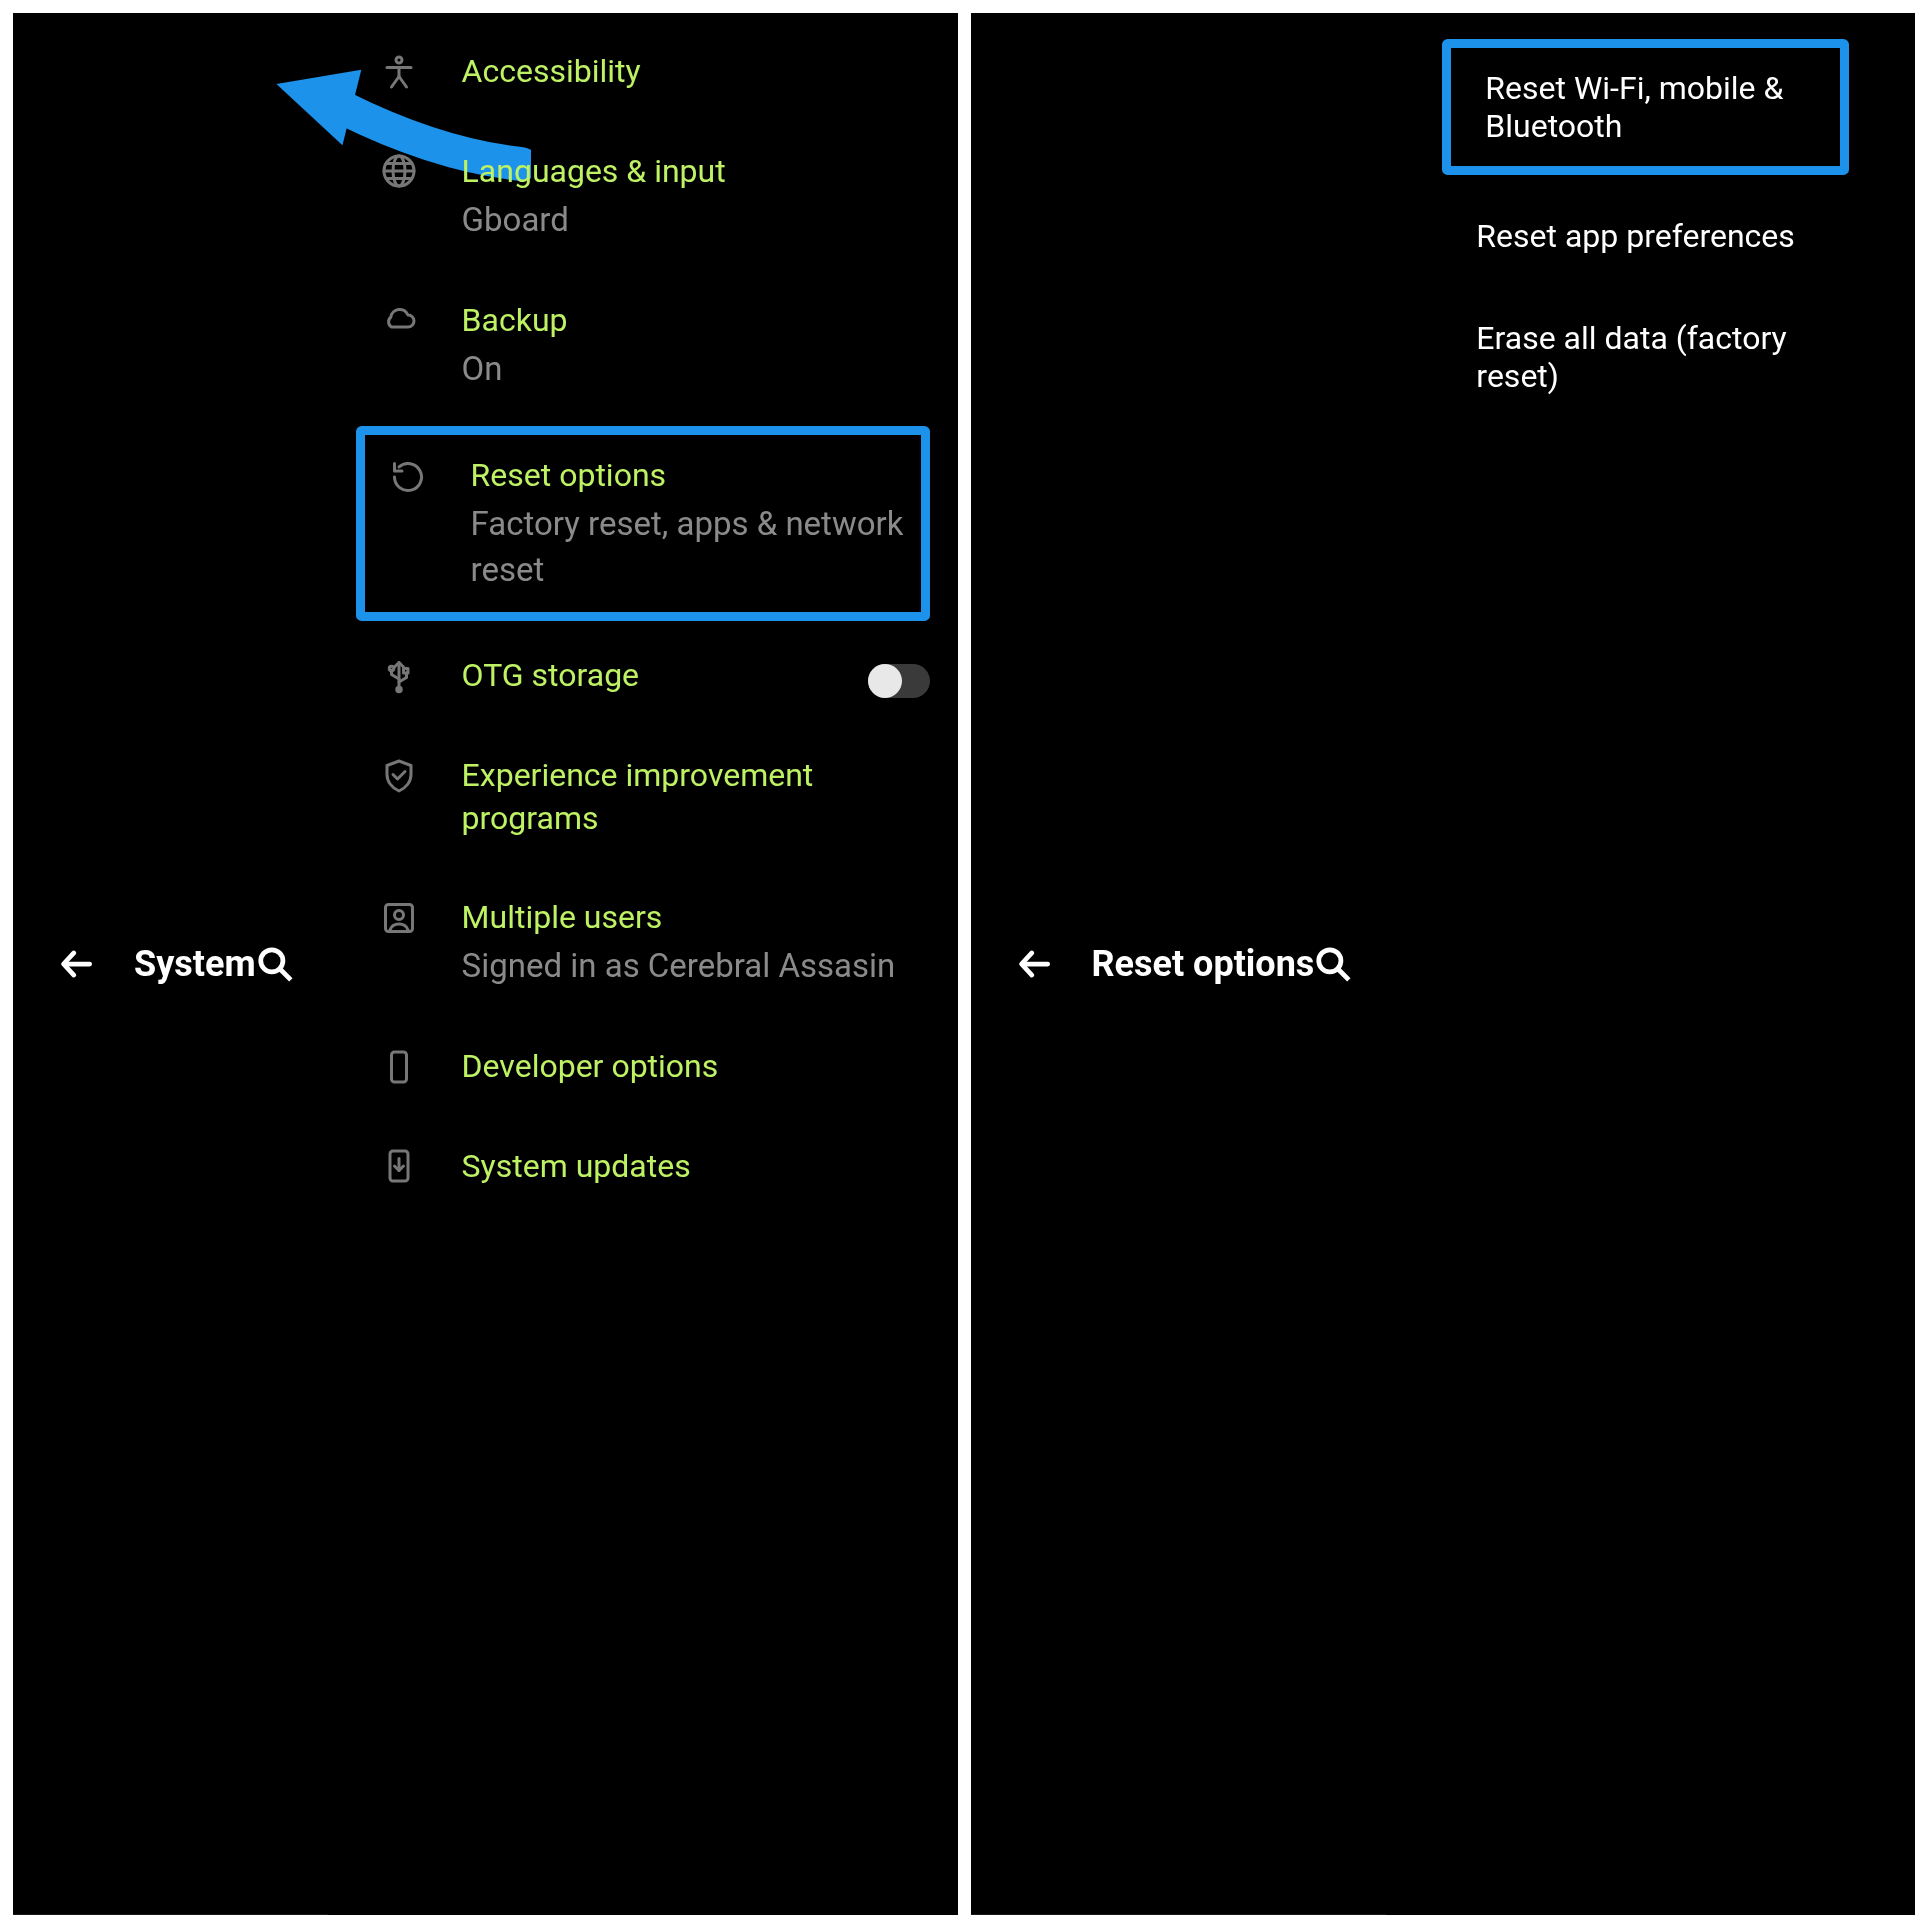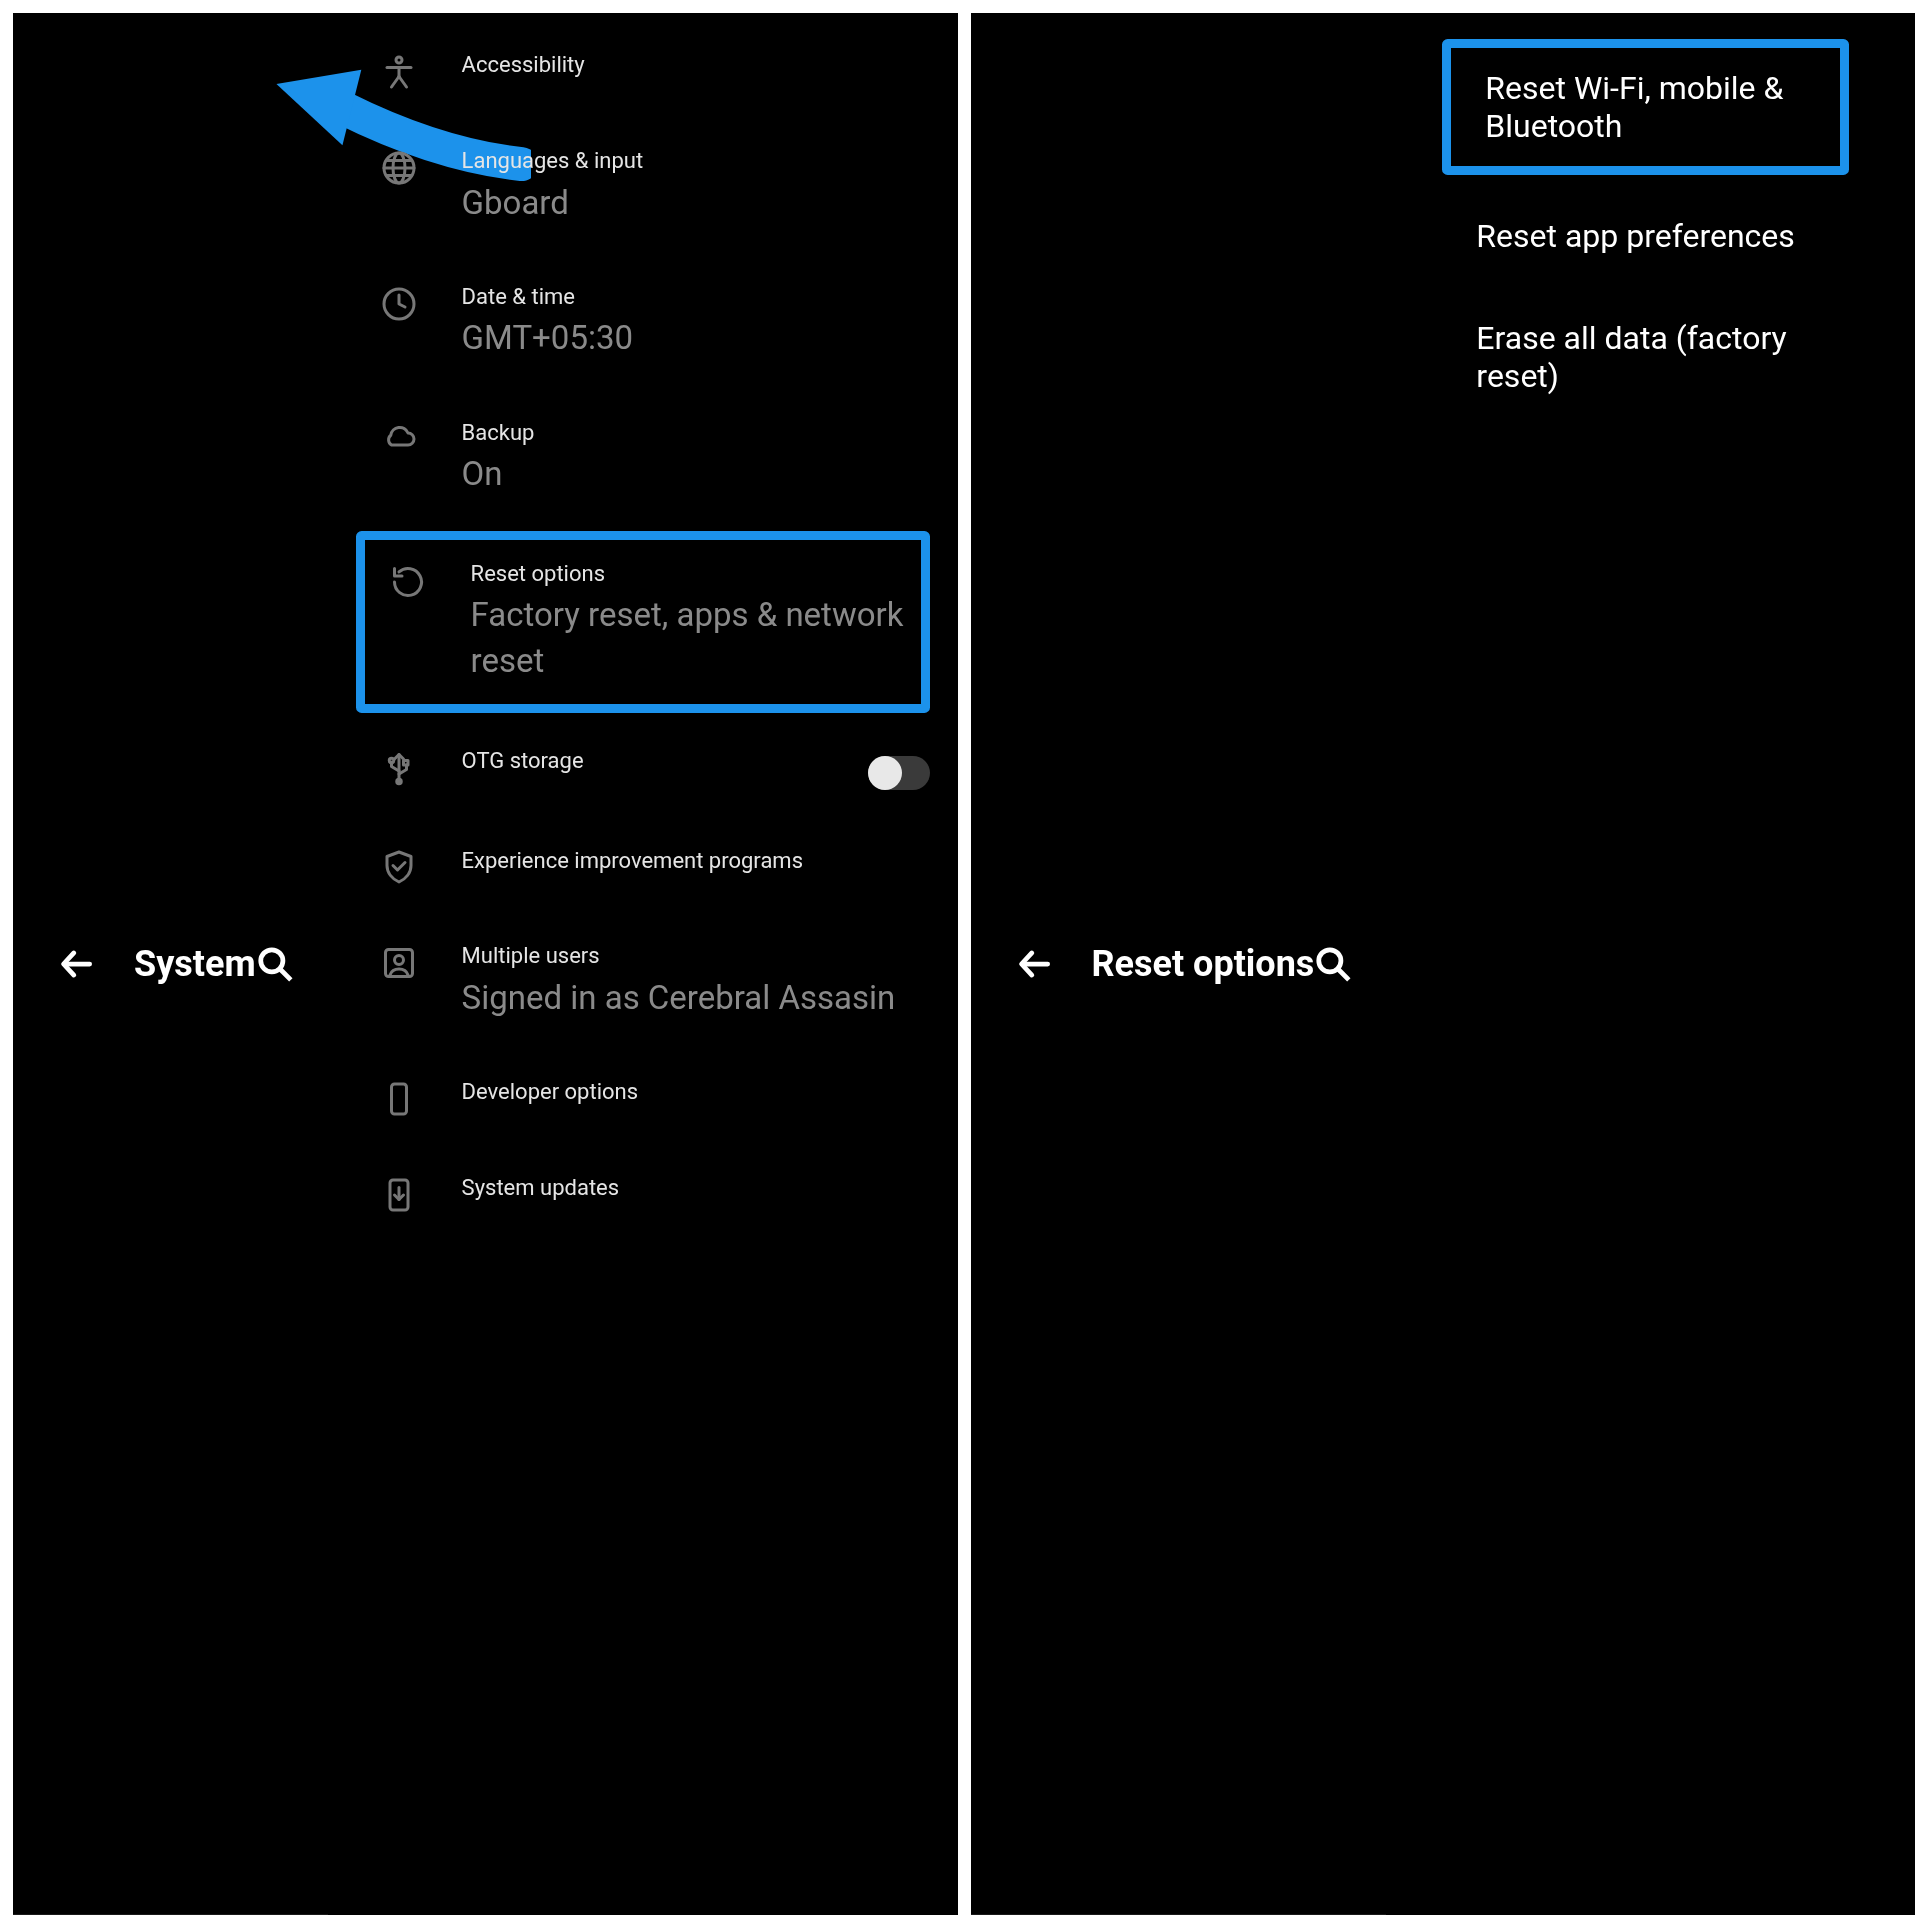--- a/index.html
+++ b/index.html
@@ -73,22 +73,22 @@
     stroke-linejoin: round;
   }
   .item-body {
     flex: 1;
     margin-left: 36px;
     display: flex;
     flex-direction: column;
     justify-content: center;
   }
   .item-title {
-    color: #e5e5e5;
-    font-size: 22px;
+    color: #bef264;
+    font-size: 32px;
     font-weight: 400;
     line-height: 1.35;
   }
   .item-sub {
     color: #8a8a8a;
     font-size: 33px;
     font-weight: 400;
     line-height: 1.4;
     margin-top: 3.8px;
   }
@@ -188,32 +188,20 @@
             <line x1="3.5" y1="7" x2="20.5" y2="7"></line>
             <line x1="3.5" y1="17" x2="20.5" y2="17"></line>
           </svg>
       </div>
       <div class="item-body">
         <div class="item-title">Languages &amp; input</div>
         <div class="item-sub">Gboard</div>
       </div>
     </div>
 
-    <div class="item">
-      <div class="item-icon-wrap">
-        <svg class="item-icon" viewBox="0 0 24 24">
-            <circle cx="12" cy="12" r="10"></circle>
-            <polyline points="12,6 12,12 16,14"></polyline>
-          </svg>
-      </div>
-      <div class="item-body">
-        <div class="item-title">Date &amp; time</div>
-        <div class="item-sub">GMT+05:30</div>
-      </div>
-    </div>
 
     <div class="item">
       <div class="item-icon-wrap">
         <svg class="item-icon" viewBox="0 0 24 24">
             <path d="M18 16a4 4 0 0 0 0-8 6 6 0 0 0-11.5 1.5A4 4 0 0 0 7 16z"></path>
           </svg>
       </div>
       <div class="item-body">
         <div class="item-title">Backup</div>
         <div class="item-sub">On</div>

